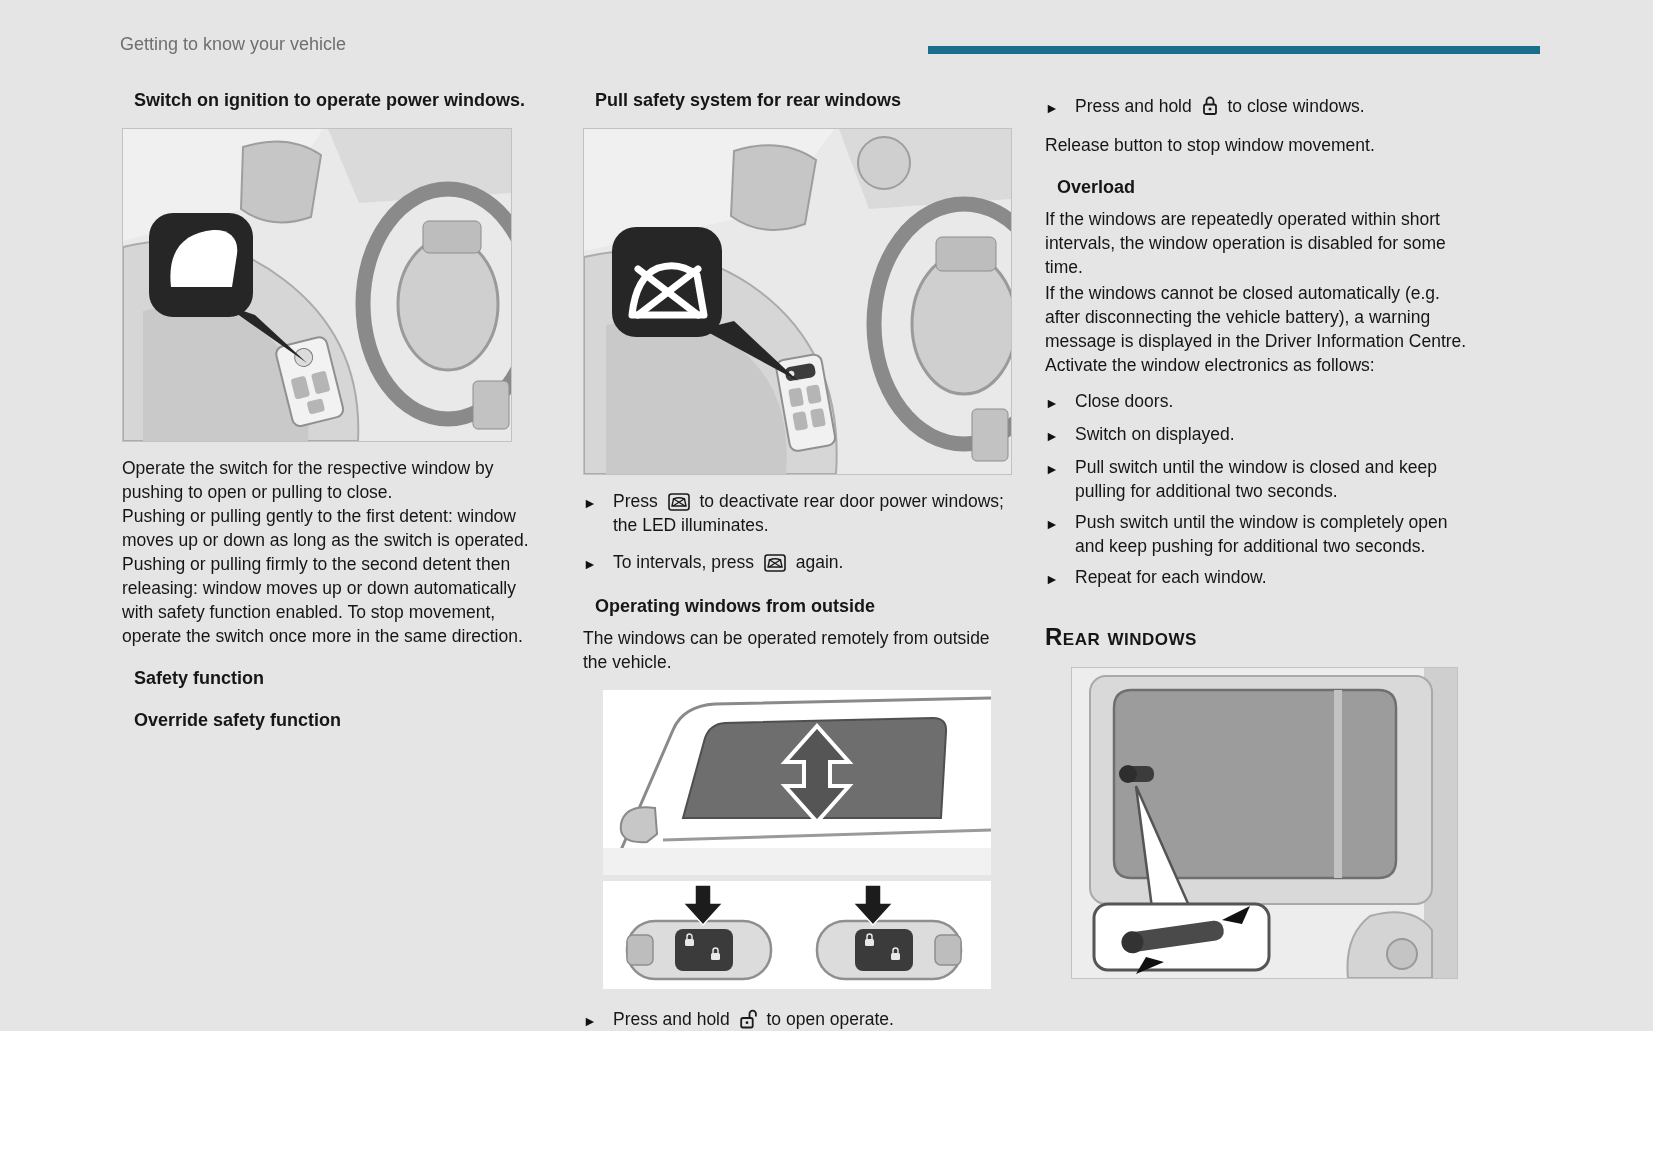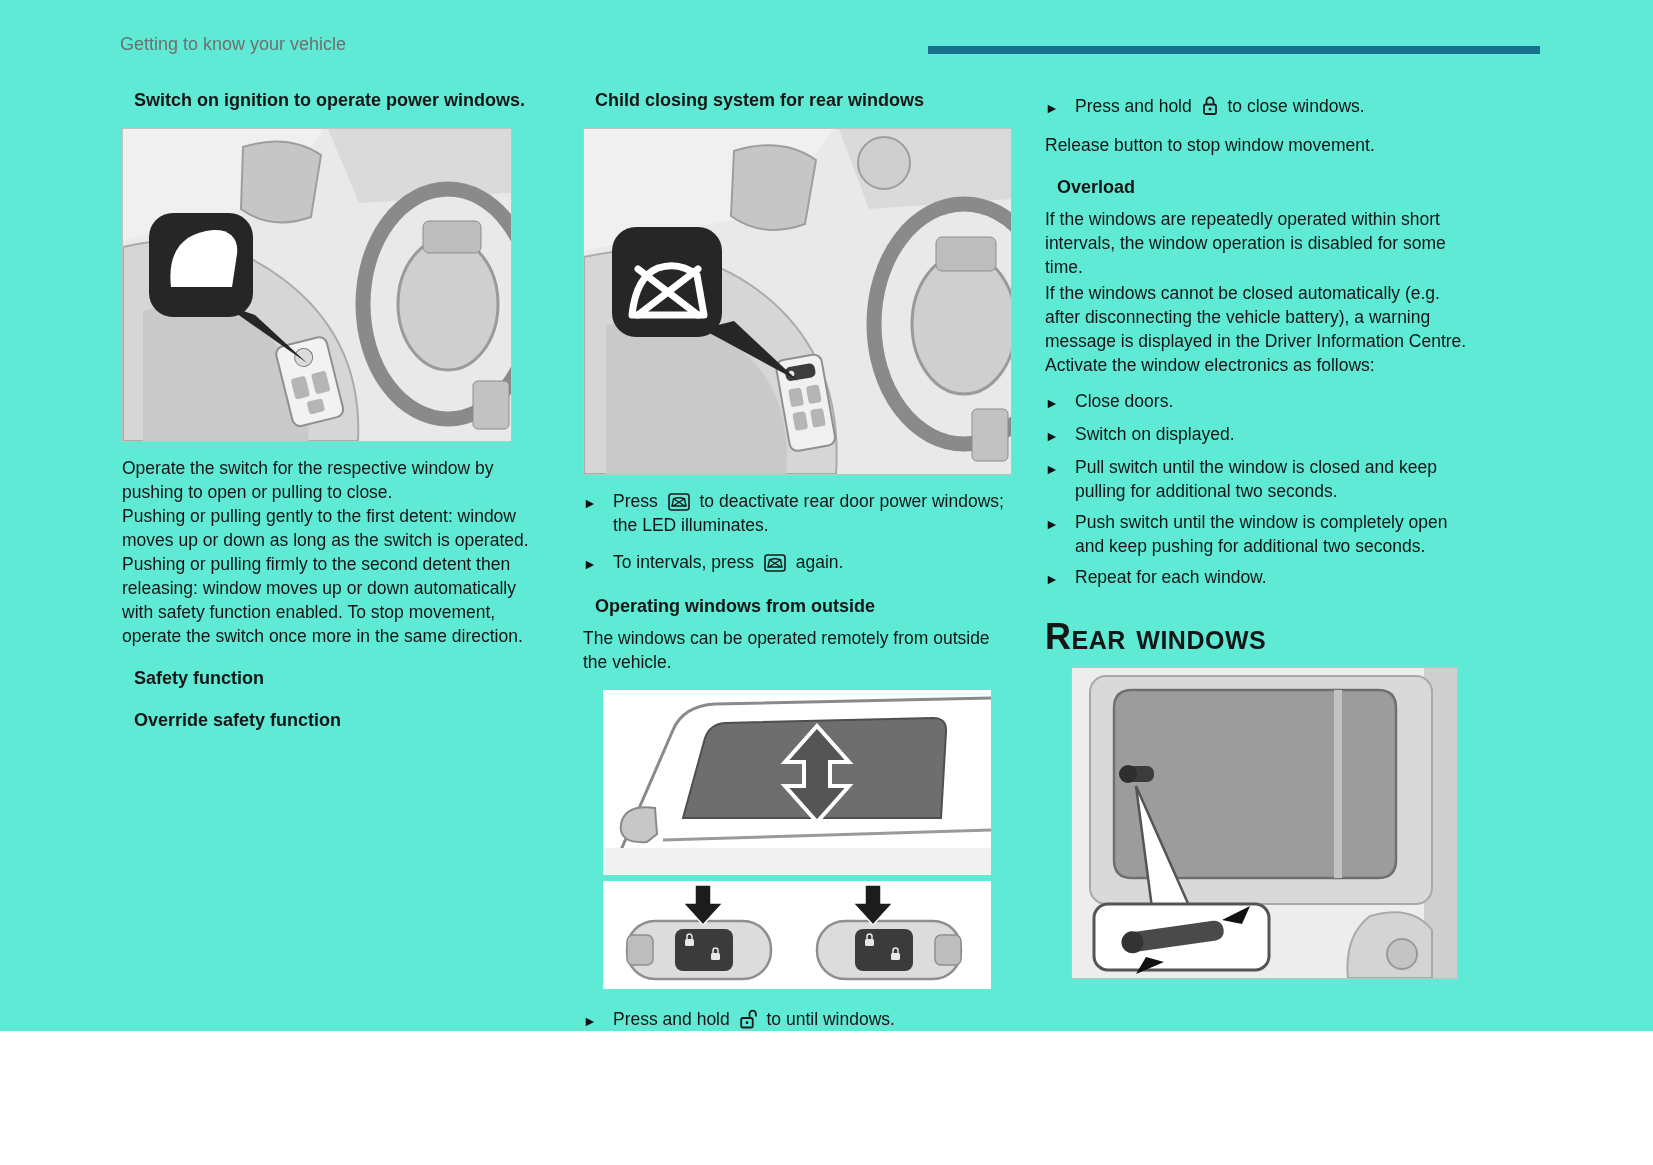--- a/index.html
+++ b/index.html
@@ -1,35 +1,35 @@
 <!DOCTYPE html>
 <html><head>
 <meta charset="utf-8">
 <style>
   html,body{margin:0;padding:0;}
   body{background:#ffffff;font-family:"Liberation Sans",sans-serif;color:#161616;}
-  .page{position:relative;width:1653px;height:1031px;background:#5eead4;overflow:hidden;}
+  .page{position:relative;width:1653px;height:1031px;background:#e5e5e5;overflow:hidden;}
   .running-header{position:absolute;left:120px;top:34px;font-size:18px;color:#6f6f6f;}
   .accent-bar{position:absolute;left:928px;top:46px;width:612px;height:8px;background:#19708c;}
   .col{position:absolute;top:88px;font-size:17.5px;line-height:24px;}
   .col-1{left:122px;width:426px;}
   .col-2{left:583px;width:428px;}
   .col-3{left:1045px;width:424px;top:94px;}
   .subhead{font-size:18px;font-weight:bold;line-height:24px;margin:18px 12px 8px;}
   .subhead.first{margin-top:0;}
   .para{white-space:pre-line;margin:0 0 2px;}
   .figure{margin:16px 0 14px;line-height:0;}
   .figure.framed svg{border:1px solid #c2c2c2;}
   .figure.tightb{margin-bottom:6px;}
   .bullet{display:flex;margin:13px 0;}
   .bullet .marker{flex:none;width:30px;font-size:14px;padding-top:2px;color:#111;}
   .bullet .btext{flex:1;}
   .bullet.tight{margin:7px 0;}
   .inline-icon{display:inline-block;vertical-align:-4px;margin:0 5px;line-height:0;}
-  .big-heading{font-variant:small-caps;font-weight:bold;font-size:36px;line-height:40px;letter-spacing:0.5px;margin:26px 0 10px;}
+  .big-heading{font-variant:small-caps;font-weight:bold;font-size:24px;line-height:40px;letter-spacing:0.5px;margin:26px 0 10px;}
   .page-number{position:absolute;left:54px;top:1046px;font-size:18px;font-weight:bold;margin-top:28px;}
 </style>
 </head>
 <body>
 
 <div class="page">
 
   <div class="running-header">Getting to know your vehicle</div>
   <div class="accent-bar" style="background: rgb(25, 112, 140);"></div>
 
@@ -64,21 +64,21 @@
     </figure>
 
     <p class="para">Operate the switch for the respective window by pushing to open or pulling to close.
 Pushing or pulling gently to the first detent: window moves up or down as long as the switch is operated.
 Pushing or pulling firmly to the second detent then releasing: window moves up or down automatically with safety function enabled. To stop movement, operate the switch once more in the same direction.</p>
     <h3 class="subhead">Safety function</h3>
     <h3 class="subhead">Override safety function</h3>
   </section>
 
   <section class="col col-2">
-    <h3 class="subhead first">Child closing system for rear windows</h3>
+    <h3 class="subhead first">Pull safety system for rear windows</h3>
 
     <figure class="figure framed">
       <svg width="427" height="345" viewBox="0 0 427 345">
         <rect width="427" height="345" fill="#e9e9e9"></rect>
         <polygon points="0,0 250,0 190,82 0,122" fill="#f0f0f0"></polygon>
         <path d="M255 0 L427 0 L427 70 L285 80 Z" fill="#dadada"></path>
         <circle cx="300" cy="34" r="26" fill="#cfcfcf" stroke="#9e9e9e" stroke-width="2"></circle>
         <path d="M150 22 q48 -15 82 9 l-11 64 q-42 15 -74 -8 z" fill="#c6c6c6" stroke="#9e9e9e" stroke-width="2"></path>
         <path d="M0 128 Q100 106 175 162 Q260 226 252 345 L0 345 Z" fill="#d6d6d6" stroke="#ababab" stroke-width="2"></path>
         <path d="M22 196 Q110 176 165 228 Q208 270 202 345 L22 345 Z" fill="#c9c9c9"></path>
@@ -184,21 +184,21 @@
       <span class="marker">►</span>
       <span class="btext">
         <span>Press and hold</span>
         <span class="inline-icon">
           <svg width="17" height="21" viewBox="0 0 17 21">
             <rect x="1.2" y="10" width="11.5" height="9.5" rx="1.8" fill="none" stroke="#1a1a1a" stroke-width="1.8"></rect>
             <path d="M9.5 10 V5.8 a3.2 3.2 0 0 1 6.4 0 V8.4" fill="none" stroke="#1a1a1a" stroke-width="1.8"></path>
             <circle cx="7" cy="14.7" r="1.4" fill="#1a1a1a"></circle>
           </svg>
         </span>
-        <span>to until windows.</span>
+        <span>to open operate.</span>
       </span>
     </div>
   </section>
 
   <section class="col col-3">
     <div class="bullet" style="margin-top:0;">
       <span class="marker">►</span>
       <span class="btext">
         <span>Press and hold</span>
         <span class="inline-icon">

